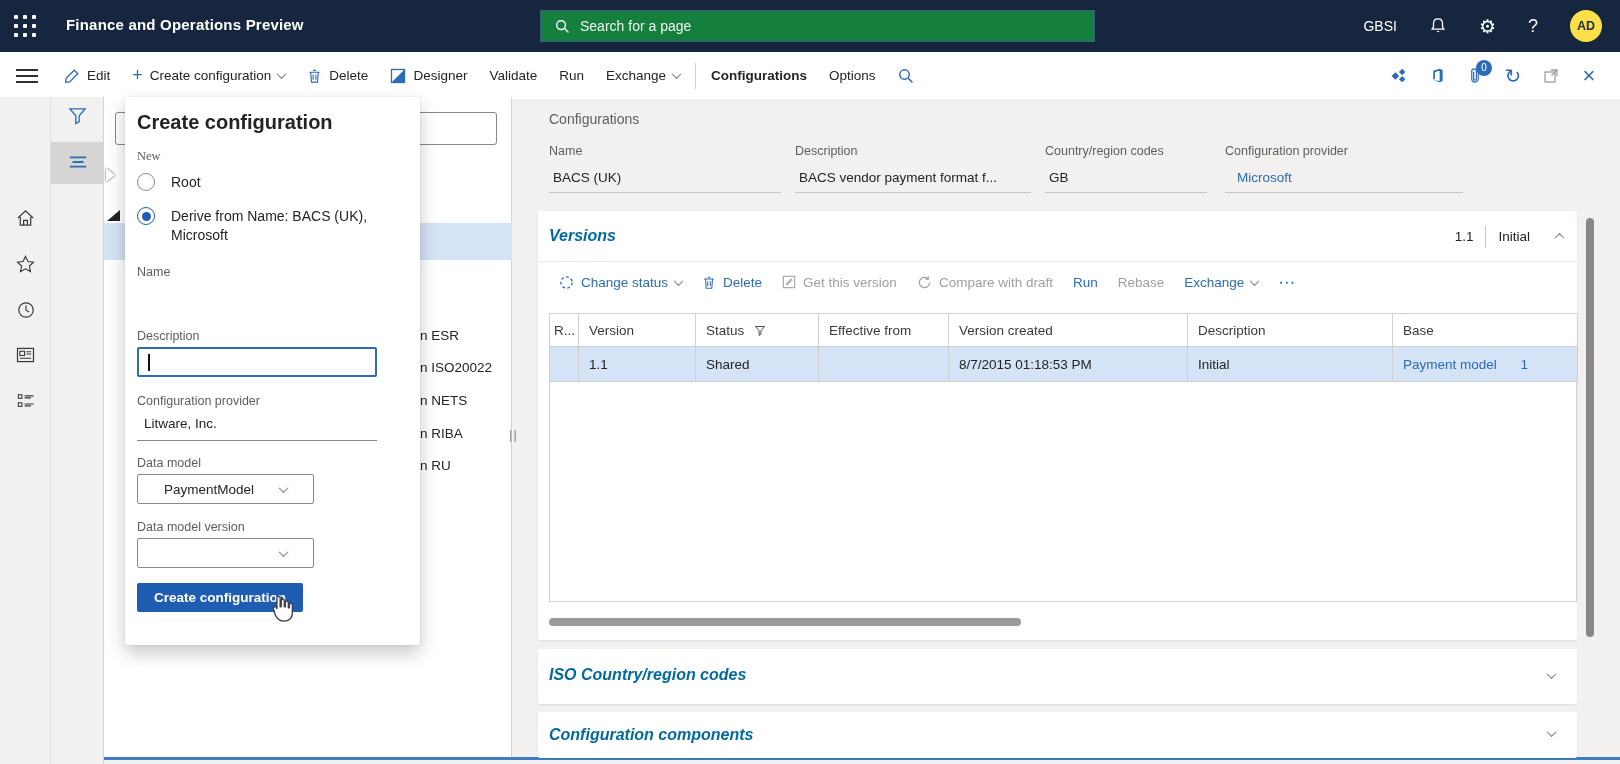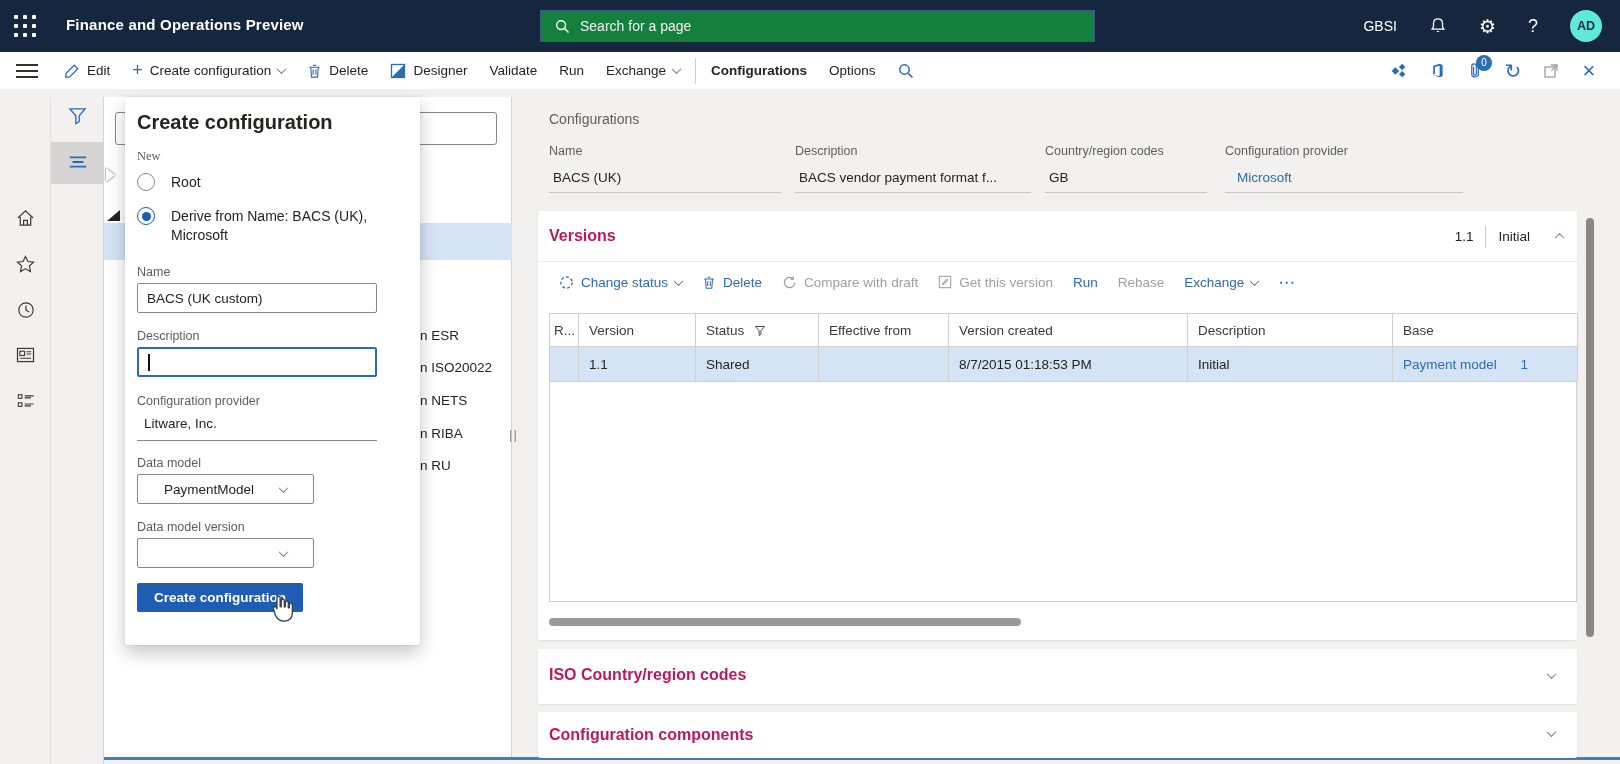--- a/index.html
+++ b/index.html
@@ -7,26 +7,26 @@
   body { font-family:"Liberation Sans", sans-serif; background:#f2f1ef; color:#252423; position:relative; }
   .abs { position:absolute; }
 
   
   .topbar { position:absolute; left:0; top:0; width:1620px; height:52px; background:#16263e; color:#fff; }
   .topbar .title { position:absolute; left:66px; top:16px; font-size:15px; font-weight:bold; letter-spacing:.2px; }
   .searchbox { position:absolute; left:540px; top:10px; width:555px; height:32px; background:#15803d; border:1px solid #3a5a80; display:flex; align-items:center; padding-left:14px; gap:10px; }
   .searchbox .ph { font-size:14px; color:#f0f0f0; }
   .tb-right { position:absolute; right:0; top:0; height:52px; display:flex; align-items:center; gap:0; }
   .tb-item { height:52px; display:flex; align-items:center; justify-content:center; padding:0 16px; font-size:14px; color:#fff; }
-  .avatar { width:32px; height:32px; border-radius:50%; background:#5eead4; color:#1b2a49; font-size:12.5px; font-weight:bold; display:flex; align-items:center; justify-content:center; }
+  .avatar { width:32px; height:32px; border-radius:50%; background:#fde047; color:#1b2a49; font-size:12.5px; font-weight:bold; display:flex; align-items:center; justify-content:center; }
   .waffle { position:absolute; left:14px; top:15px; width:23px; height:23px; display:grid; grid-template-columns:repeat(3,1fr); gap:4px; }
   .waffle i { width:4px; height:4px; background:#fff; border-radius:1px; }
 
   
-  .actionbar { position:absolute; left:0; top:52px; width:1620px; height:37px; background:#fff; display:flex; align-items:center; }
+  .actionbar { position:absolute; left:0; top:52px; width:1620px; height:47px; background:#fff; display:flex; align-items:center; }
   .ab-item { display:flex; align-items:center; gap:7px; font-size:13.5px; color:#252423; padding:0 11px; height:45px; white-space:nowrap; }
   .ab-item .ic { color:#2b6cb5; display:flex; }
   .ab-item.bold { font-weight:bold; }
   .ab-sep { width:1px; height:26px; background:#d1d0ce; margin:0 4px; }
   .chev { display:inline-block; width:7px; height:7px; border-right:1.6px solid currentColor; border-bottom:1.6px solid currentColor; transform:rotate(45deg) translate(-1px,-1px); }
   .chev.up { transform:rotate(-135deg) translate(-1px,-1px); }
   .chev.dim { color:#68788f; }
   .burger { width:22px; height:14px; border-top:2px solid #323130; border-bottom:2px solid #323130; margin:0 15px 0 16px; position:relative; }
   .burger::after { content:""; position:absolute; left:0; top:4px; width:22px; height:2px; background:#323130; }
   .ab-right { margin-left:auto; display:flex; align-items:center; gap:4px; padding-right:14px; }
@@ -68,21 +68,21 @@
   .btn-primary { width:166px; height:29px; background:#1f5db3; color:#fff; font-size:13.5px; font-weight:bold; border:none; border-radius:2px; display:flex; align-items:center; justify-content:center; }
 
   
   .main-caption { position:absolute; left:549px; top:111px; font-size:14px; color:#605e5c; }
   .hfield { position:absolute; top:144px; }
   .hfield .lbl { display:block; margin-bottom:12px; }
   .hfield .val { font-size:13.5px; color:#252423; padding:0 4px 7px 4px; border-bottom:1px solid #c8c6c4; }
   .hfield .val.link { color:#2b6cb5; }
 
   .card { position:absolute; left:538px; width:1039px; background:#fff; border-radius:2px; box-shadow:0 1px 2px rgba(0,0,0,.09); }
-  .sec-title { font-size:16px; font-weight:bold; color:#be185d; }
+  .sec-title { font-size:16px; font-weight:bold; color:#0369a1;font-style:italic; }
 
   .v-head { position:absolute; left:0; top:0; right:0; height:51px; border-bottom:1px solid #edebe9; display:flex; align-items:center; }
   .v-right { position:absolute; right:14px; top:0; height:51px; display:flex; align-items:center; gap:12px; font-size:13.5px; }
   .v-div { width:1px; height:22px; background:#c8c6c4; }
 
   .v-toolbar { position:absolute; left:0; top:51px; right:0; height:40px; display:flex; align-items:center; padding-left:11px; }
   .tbtn { display:flex; align-items:center; gap:7px; font-size:13.5px; color:#2b6cb5; padding:0 10px; height:40px; white-space:nowrap; }
   .tbtn.disabled { color:#a19f9d; }
 
   table.grid { position:absolute; left:11px; top:102px; border-collapse:collapse; table-layout:fixed; width:1028px; font-size:13.5px; }
@@ -321,34 +321,34 @@
     <div class="tbtn">
       <span>
         <svg width="14" height="15" viewBox="0 0 16 16">
             <path d="M2.5 4h11M6.5 2h3M4 4l.8 10.5h6.4L12 4M6.5 6.5v5.5M9.5 6.5v5.5" fill="none" stroke="#2b6cb5" stroke-width="1.2"></path>
           </svg>
       </span>
       <span>Delete</span>
     </div>
     <div class="tbtn disabled">
       <span>
-        <svg width="15" height="15" viewBox="0 0 16 16">
-            <path d="M13.5 8a5.5 5.5 0 1 1-1.6-3.9M12 1.5v3h-3" fill="none" stroke="#a19f9d" stroke-width="1.3"></path>
-          </svg>
-      </span>
-      <span>Compare with draft</span>
-    </div>
-    <div class="tbtn disabled">
-      <span>
         <svg width="14" height="14" viewBox="0 0 16 16">
             <rect x="1.5" y="1.5" width="13" height="13" fill="none" stroke="#a19f9d" stroke-width="1.2"></rect>
             <path d="M5 11l6-6M5 11l2.2-.5L11.5 6 10 4.5 5.7 8.8z" fill="none" stroke="#a19f9d" stroke-width="1.1"></path>
           </svg>
       </span>
       <span>Get this version</span>
+    </div>
+    <div class="tbtn disabled">
+      <span>
+        <svg width="15" height="15" viewBox="0 0 16 16">
+            <path d="M13.5 8a5.5 5.5 0 1 1-1.6-3.9M12 1.5v3h-3" fill="none" stroke="#a19f9d" stroke-width="1.3"></path>
+          </svg>
+      </span>
+      <span>Compare with draft</span>
     </div>
     <div class="tbtn">
         <span>Run</span>
       </div>
     <div class="tbtn disabled">
         <span>Rebase</span>
       </div>
     <div class="tbtn">
       <span>Exchange</span>
       <span class="chev dim"></span>
@@ -419,23 +419,20 @@
     <span style="font-size:14px;">Root</span>
   </div>
   <div class="fly-pad" style="top:110px; display:flex; gap:16px; align-items:flex-start;">
     <span class="radio on">
         <i></i>
       </span>
     <span style="font-size:14px; line-height:19px; width:230px;">Derive from Name: BACS (UK), Microsoft</span>
   </div>
 
   <div class="fly-pad lbl" style="top:168px;">Name</div>
-  <div class="fly-pad fld" style="top:186px;">
-    <span>BACS (UK custom)</span>
-  </div>
 
   <div class="fly-pad lbl" style="top:232px;">Description</div>
   <div class="fly-pad fld focus" style="top:250px;">
     <span class="caret"></span>
     <span></span>
   </div>
 
   <div class="fly-pad lbl" style="top:297px;">Configuration provider</div>
   <div class="fly-pad under" style="top:315px; width:240px; padding:4px 0 9px 7px; font-size:13.5px;">Litware, Inc.</div>
 

